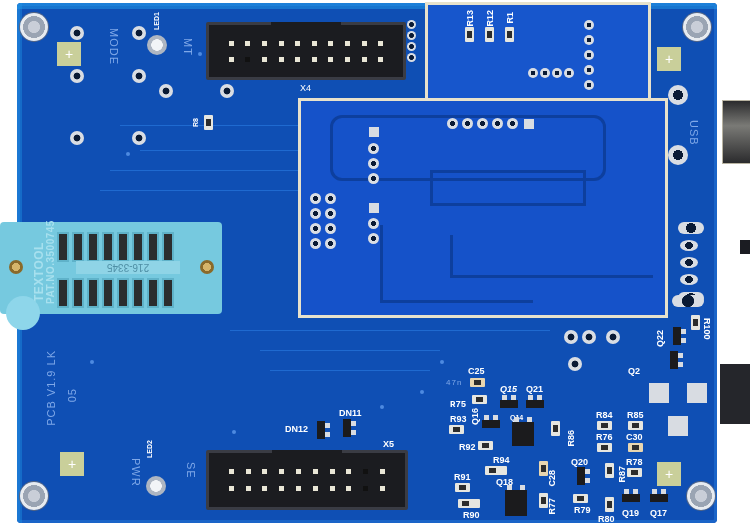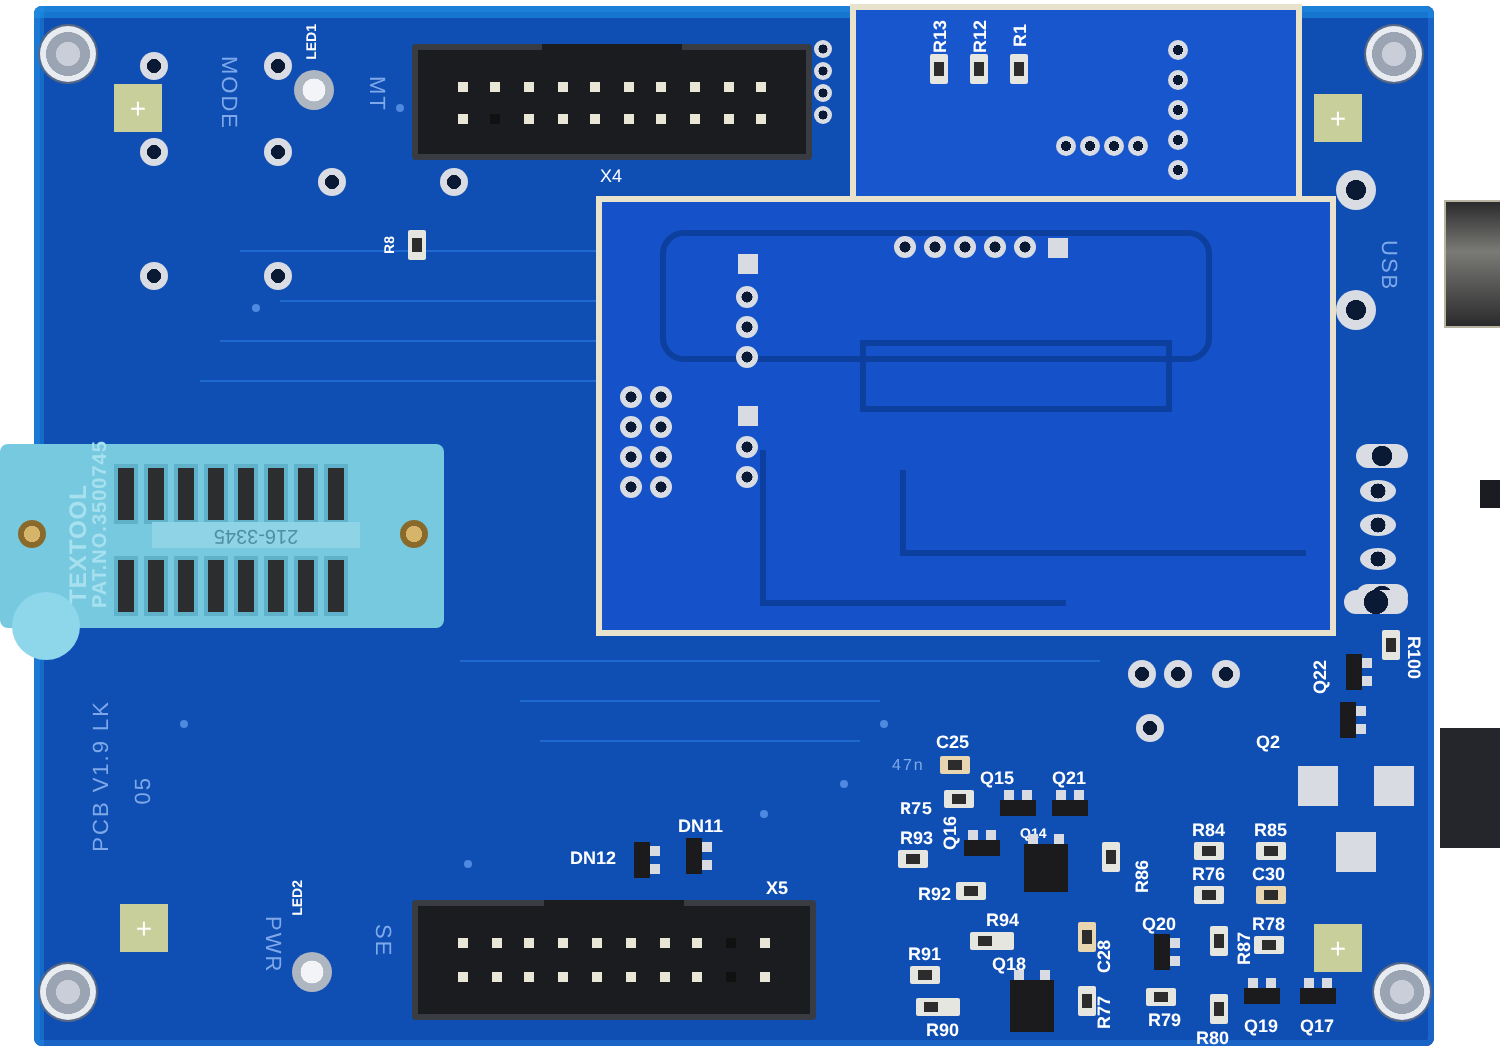--- a/index.html
+++ b/index.html
@@ -244,21 +244,21 @@
 <div class="sot" style="left:312px;top:426px;transform:rotate(90deg);"></div>
 <div class="sot" style="left:338px;top:424px;transform:rotate(90deg);"></div>
 <div class="silk-w" style="left:285px;top:424px;">DN12</div>
 <div class="silk-w" style="left:339px;top:408px;">DN11</div>
 
 <div class="silk-w" style="left:468px;top:366px;">C25</div>
 <div class="silk" style="left:446px;top:378px;font-size:8px;">47n</div>
 <div class="smd" style="left:470px;top:378px;background:#e8d6b0;"></div>
 <div class="smd" style="left:472px;top:395px;"></div>
 <div class="silk-w" style="left:450px;top:400px;font-family:Liberation Mono, monospace;">R75</div>
-<div class="silk-w" style="left:490px;top:384px;">Q15</div>
+<div class="silk-w" style="left:500px;top:384px;font-style:italic;">Q15</div>
 <div class="sot" style="left:500px;top:400px;"></div>
 <div class="silk-w" style="left:526px;top:384px;">Q21</div>
 <div class="sot" style="left:526px;top:400px;"></div>
 <div class="silk-w" style="left:450px;top:414px;">R93</div>
 <div class="smd" style="left:449px;top:425px;"></div>
 <div class="silk-w" style="left:470px;top:408px;writing-mode:vertical-rl;transform:rotate(180deg);">Q16</div>
 <div class="sot" style="left:482px;top:420px;"></div>
 <div class="silk-w" style="left:510px;top:414px;font-size:7px;">Q14</div>
 <div class="sot" style="left:512px;top:422px;width:22px;height:24px;"></div>
 <div class="smd" style="left:548px;top:424px;transform:rotate(90deg);"></div>

